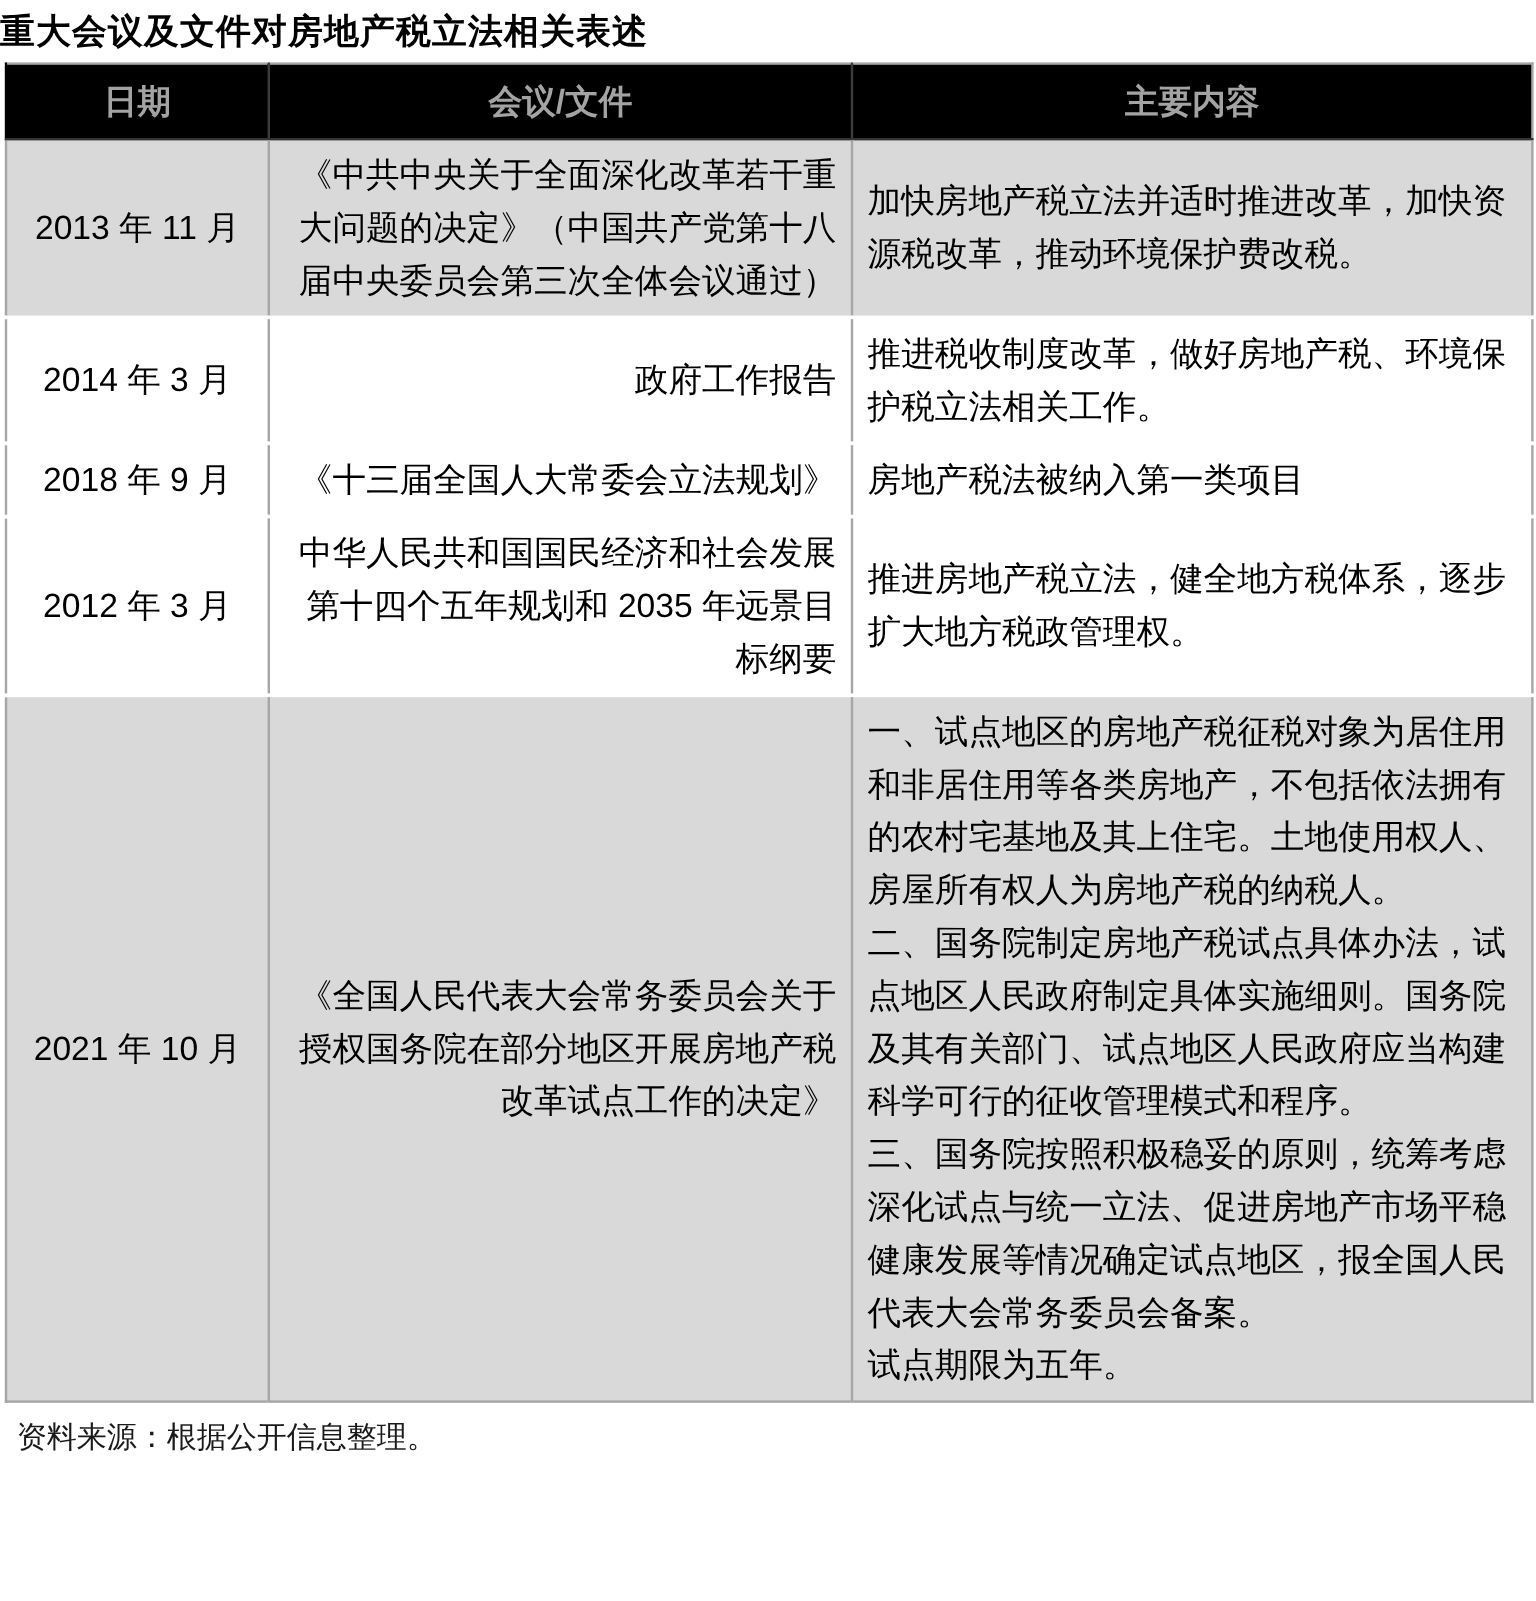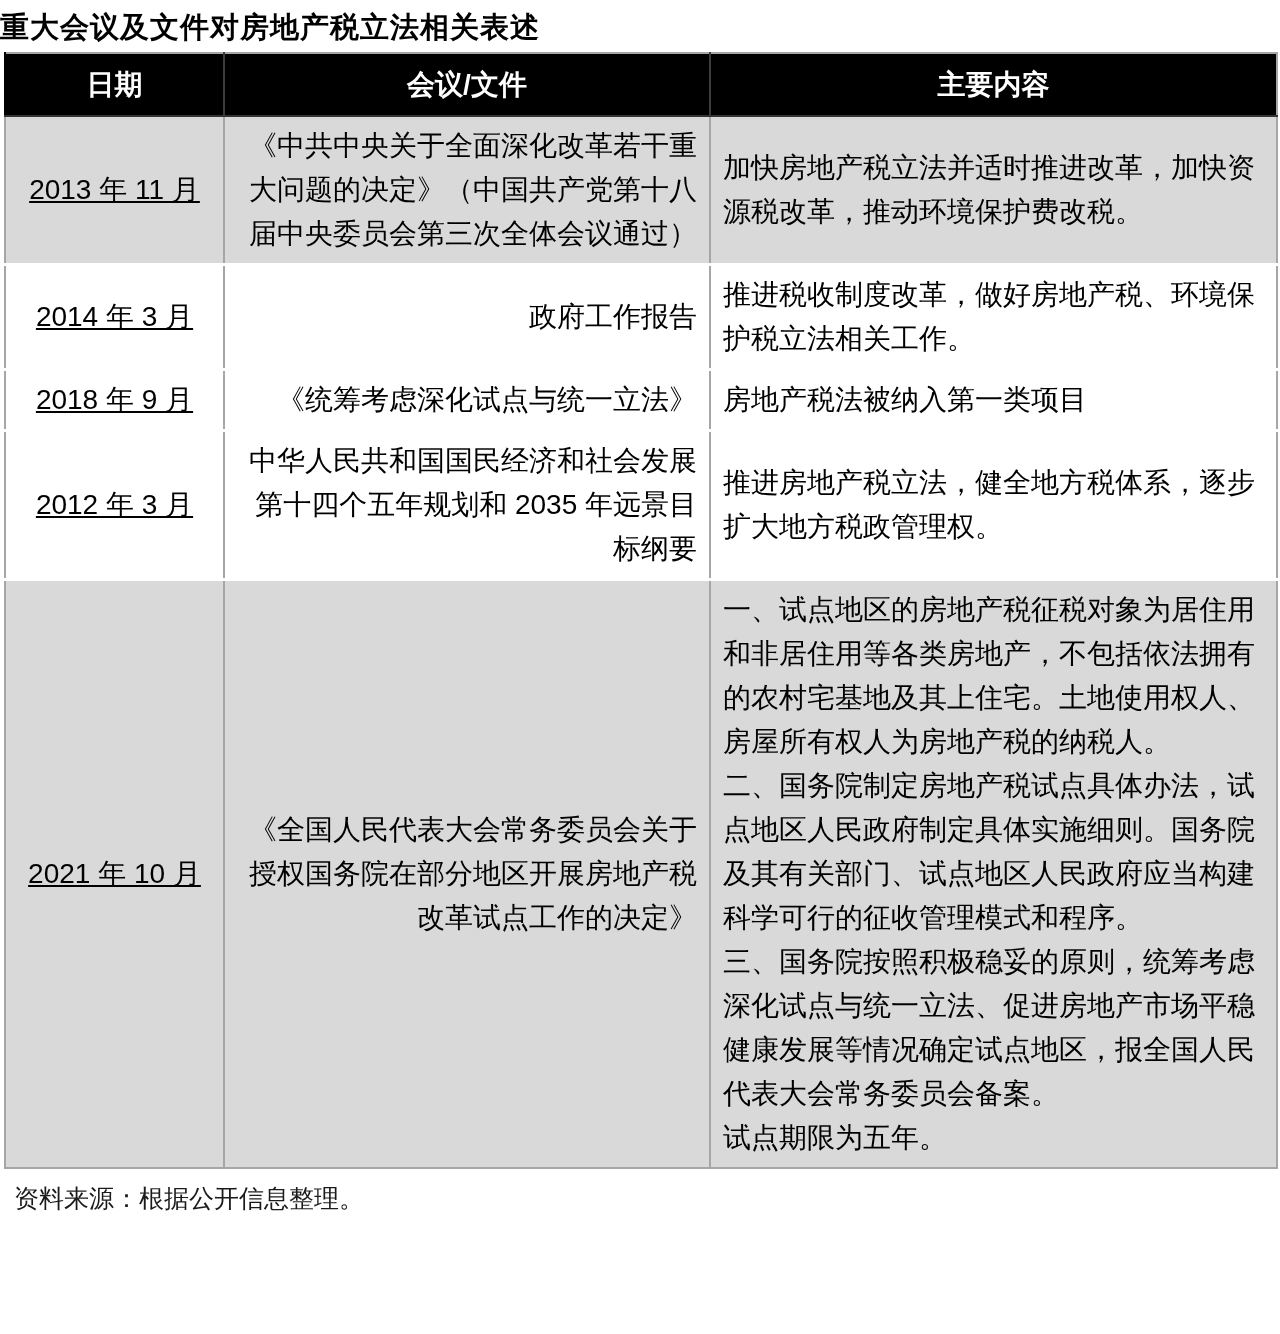--- a/index.html
+++ b/index.html
@@ -30,41 +30,41 @@
     table-layout: fixed;
     width: 1272px;
     margin: 0 4px;
     border: 2px solid #a6a6a6;
   }
   col.c1 { width: 219px; }
   col.c2 { width: 486px; }
   col.c3 { width: 567px; }
   thead th {
     background: #000000;
-    color: #ffffff;
+    color: #a3a3a3;
     font-size: 28px;
     font-weight: bold;
     height: 63px;
     text-align: center;
     vertical-align: middle;
     border-left: 2px solid #3c3c3c;
     border-bottom: 2px solid #333333;
     padding: 0;
   }
   thead th:first-child { border-left: 2px solid #000000; }
   tbody td {
     font-size: 28px;
     line-height: 44px;
     vertical-align: middle;
     padding: 7px 12px;
     border-left: 2px solid #a6a6a6;
     border-top: 3px solid #ffffff;
   }
   tbody tr:first-child td { border-top: none; }
-  tbody td:first-child { border-left: none; text-decoration: underline; }
+  tbody td:first-child { border-left: none; }
   tr.row-gray td { background: #d9d9d9; }
   tr.row-white td { background: #ffffff; }
   td.c-date { text-align: center; white-space: nowrap; }
   td.c-doc { text-align: right; }
   td.c-content { text-align: left; white-space: pre-line; margin-left: 13px; }
   .source-note {
     font-size: 25px;
     line-height: 34px;
     margin: 12px 0 0 14px;
     color: #1a1a1a;
@@ -96,21 +96,21 @@
         <td class="c-doc">《中共中央关于全面深化改革若干重大问题的决定》（中国共产党第十八届中央委员会第三次全体会议通过）</td>
         <td class="c-content">加快房地产税立法并适时推进改革，加快资源税改革，推动环境保护费改税。</td>
       </tr>
       <tr class="row-white">
         <td class="c-date">2014 年 3 月</td>
         <td class="c-doc">政府工作报告</td>
         <td class="c-content">推进税收制度改革，做好房地产税、环境保护税立法相关工作。</td>
       </tr>
       <tr class="row-white">
         <td class="c-date">2018 年 9 月</td>
-        <td class="c-doc">《统筹考虑深化试点与统一立法》</td>
+        <td class="c-doc">《十三届全国人大常委会立法规划》</td>
         <td class="c-content">房地产税法被纳入第一类项目</td>
       </tr>
       <tr class="row-white">
         <td class="c-date">2012 年 3 月</td>
         <td class="c-doc">中华人民共和国国民经济和社会发展第十四个五年规划和 2035 年远景目标纲要</td>
         <td class="c-content">推进房地产税立法，健全地方税体系，逐步扩大地方税政管理权。</td>
       </tr>
       <tr class="row-gray">
         <td class="c-date">2021 年 10 月</td>
         <td class="c-doc">《全国人民代表大会常务委员会关于授权国务院在部分地区开展房地产税改革试点工作的决定》</td>

